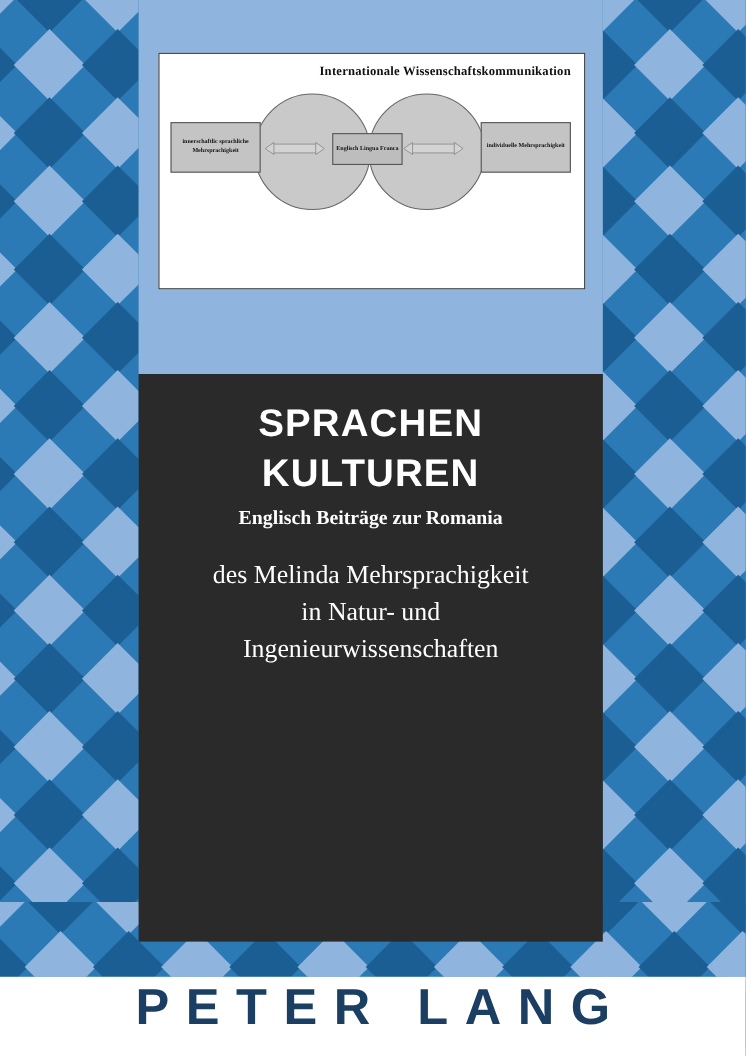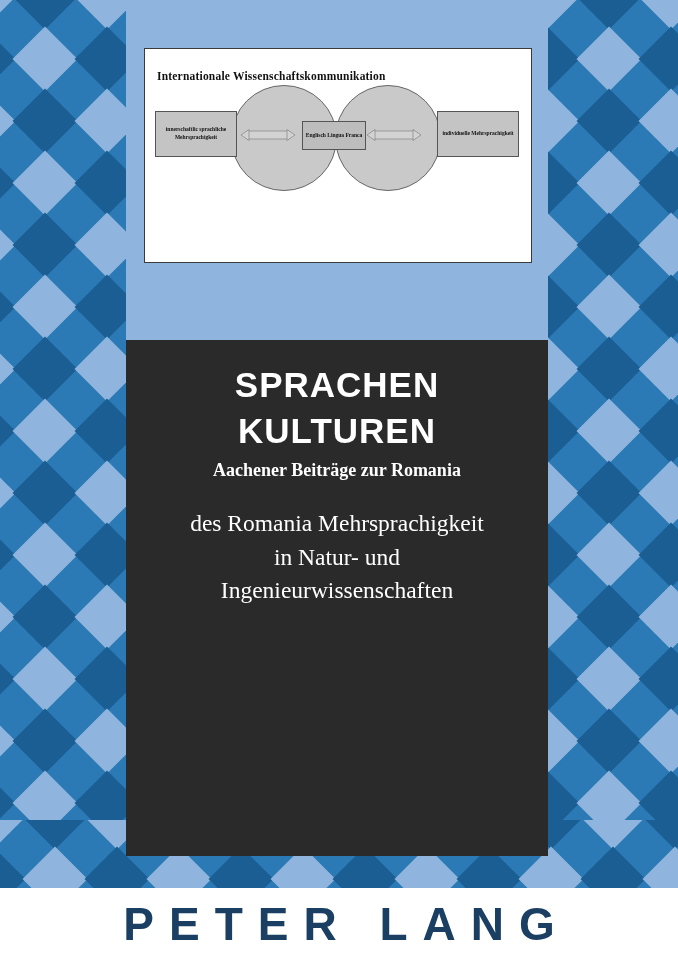--- a/index.html
+++ b/index.html
@@ -66,27 +66,26 @@
     width: 386px;
     height: 213px;
     background: #ffffff;
     border: 1px solid #3a3a3a;
   }
   #figure-title {
     position: absolute;
     left: 12px;
     top: 10px;
     width: 362px;
-    text-align: left;
+    text-align: right;
     font-family: "Liberation Serif", serif;
     font-weight: bold;
     font-size: 11.5px;
     color: #111;
     letter-spacing: 0.2px;
-    margin-top: 11px;
   }
   .venn-circle {
     position: absolute;
     top: 36px;
     width: 104px;
     height: 104px;
     border-radius: 50%;
     background: #c9c9c9;
     border: 1px solid #666;
   }
@@ -207,21 +206,21 @@
 
   
   #publisher-bar {
     position: absolute;
     left: 0;
     bottom: 0;
     width: 678px;
     height: 72px;
     background: #ffffff;
     display: flex;
-    align-items: center;
+    align-items: flex-start;
     justify-content: center;
   }
   #publisher-name {
     font-family: "Liberation Sans", sans-serif;
     font-weight: bold;
     font-size: 46px;
     color: #1b3f63;
     letter-spacing: 15px;
     padding-left: 15px;
   }
@@ -381,25 +380,25 @@
       </svg>
 
     </div>
   </div>
 
   <div id="main-block">
     <div id="series-title">
       <div>SPRACHEN</div>
       <div>KULTUREN</div>
     </div>
-    <div id="series-subtitle">Aachener Beiträge zur Romania</div>
+    <div id="series-subtitle">Englisch Beiträge zur Romania</div>
 
 
     <div id="book-title">
-      <div>des Romania Mehrsprachigkeit</div>
+      <div>des Melinda Mehrsprachigkeit</div>
       <div>in Natur- und</div>
       <div>Ingenieurwissenschaften</div>
     </div>
   </div>
 
   <div id="publisher-bar">
     <div id="publisher-name">PETER LANG</div>
   </div>
 
 </div>

